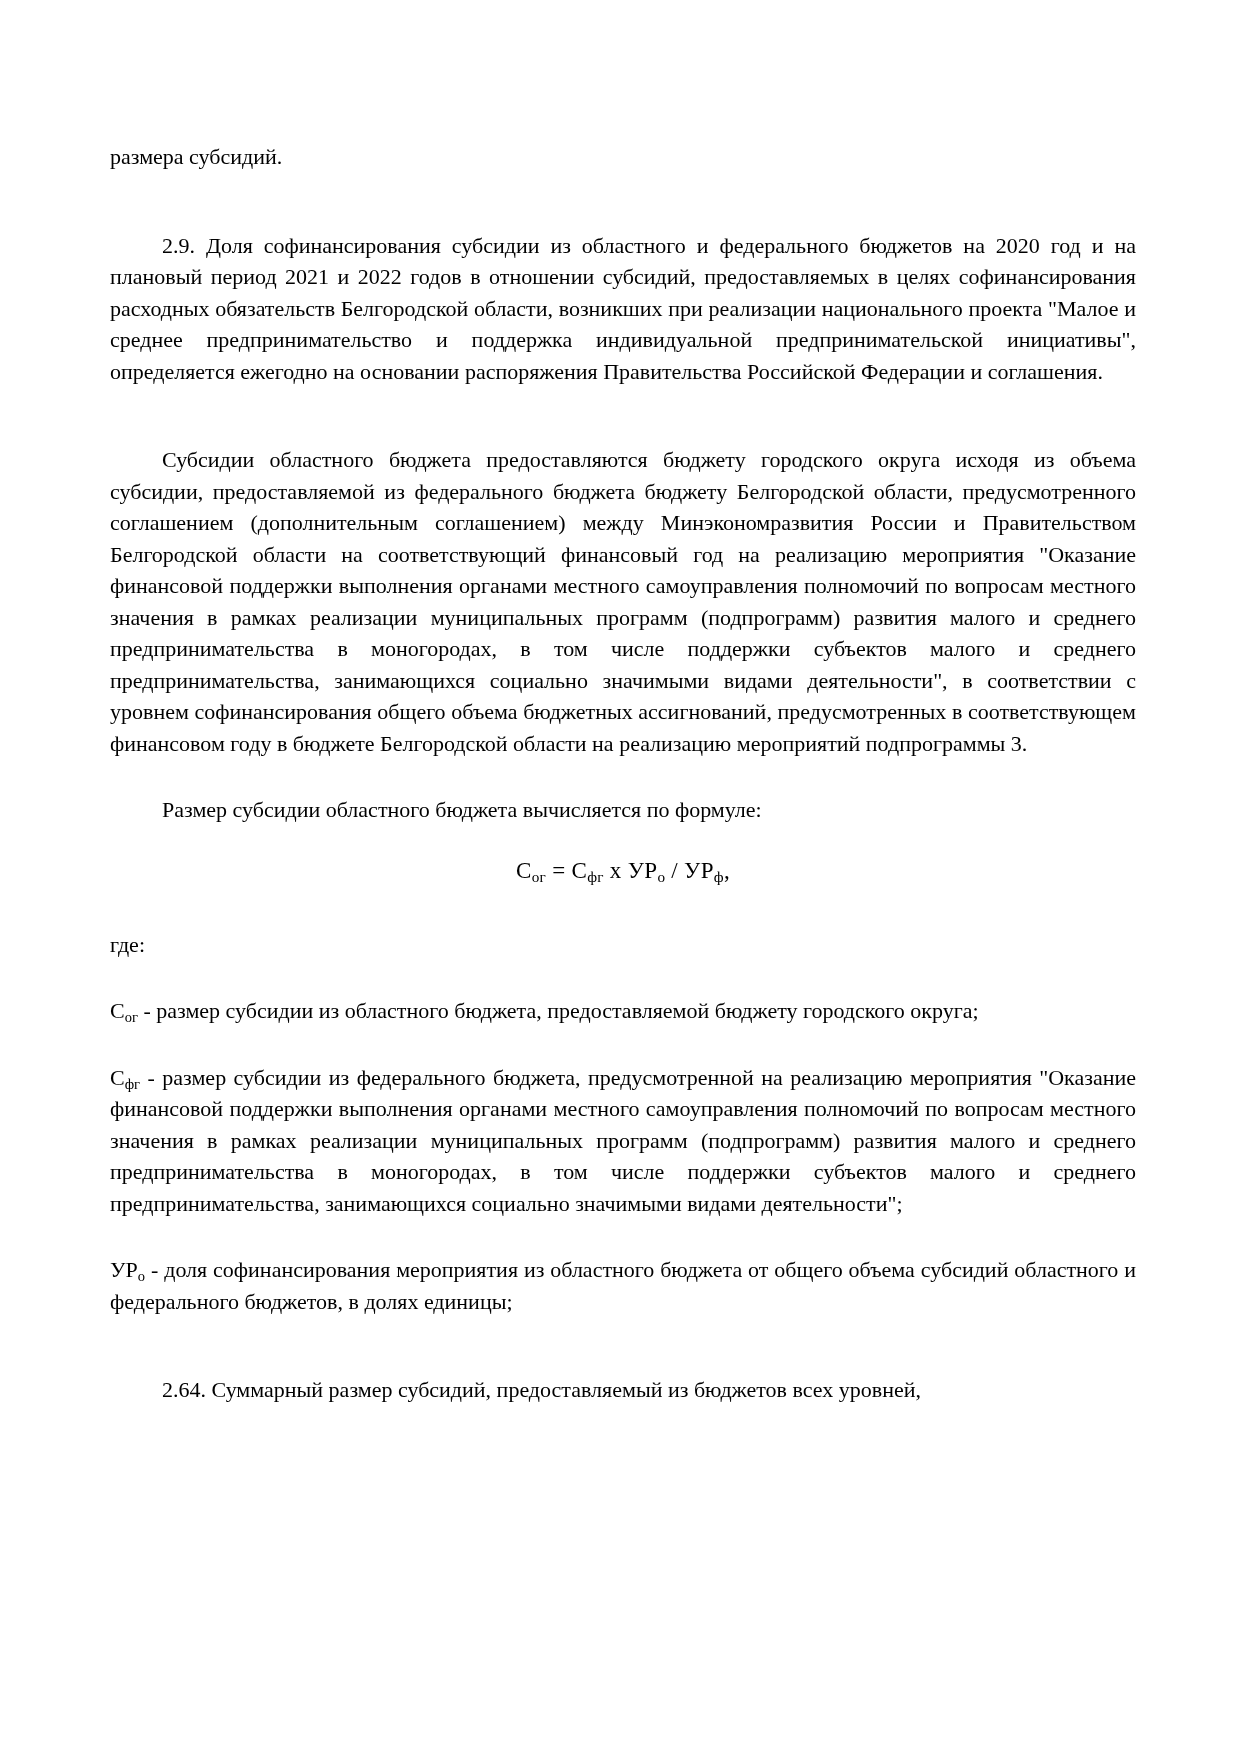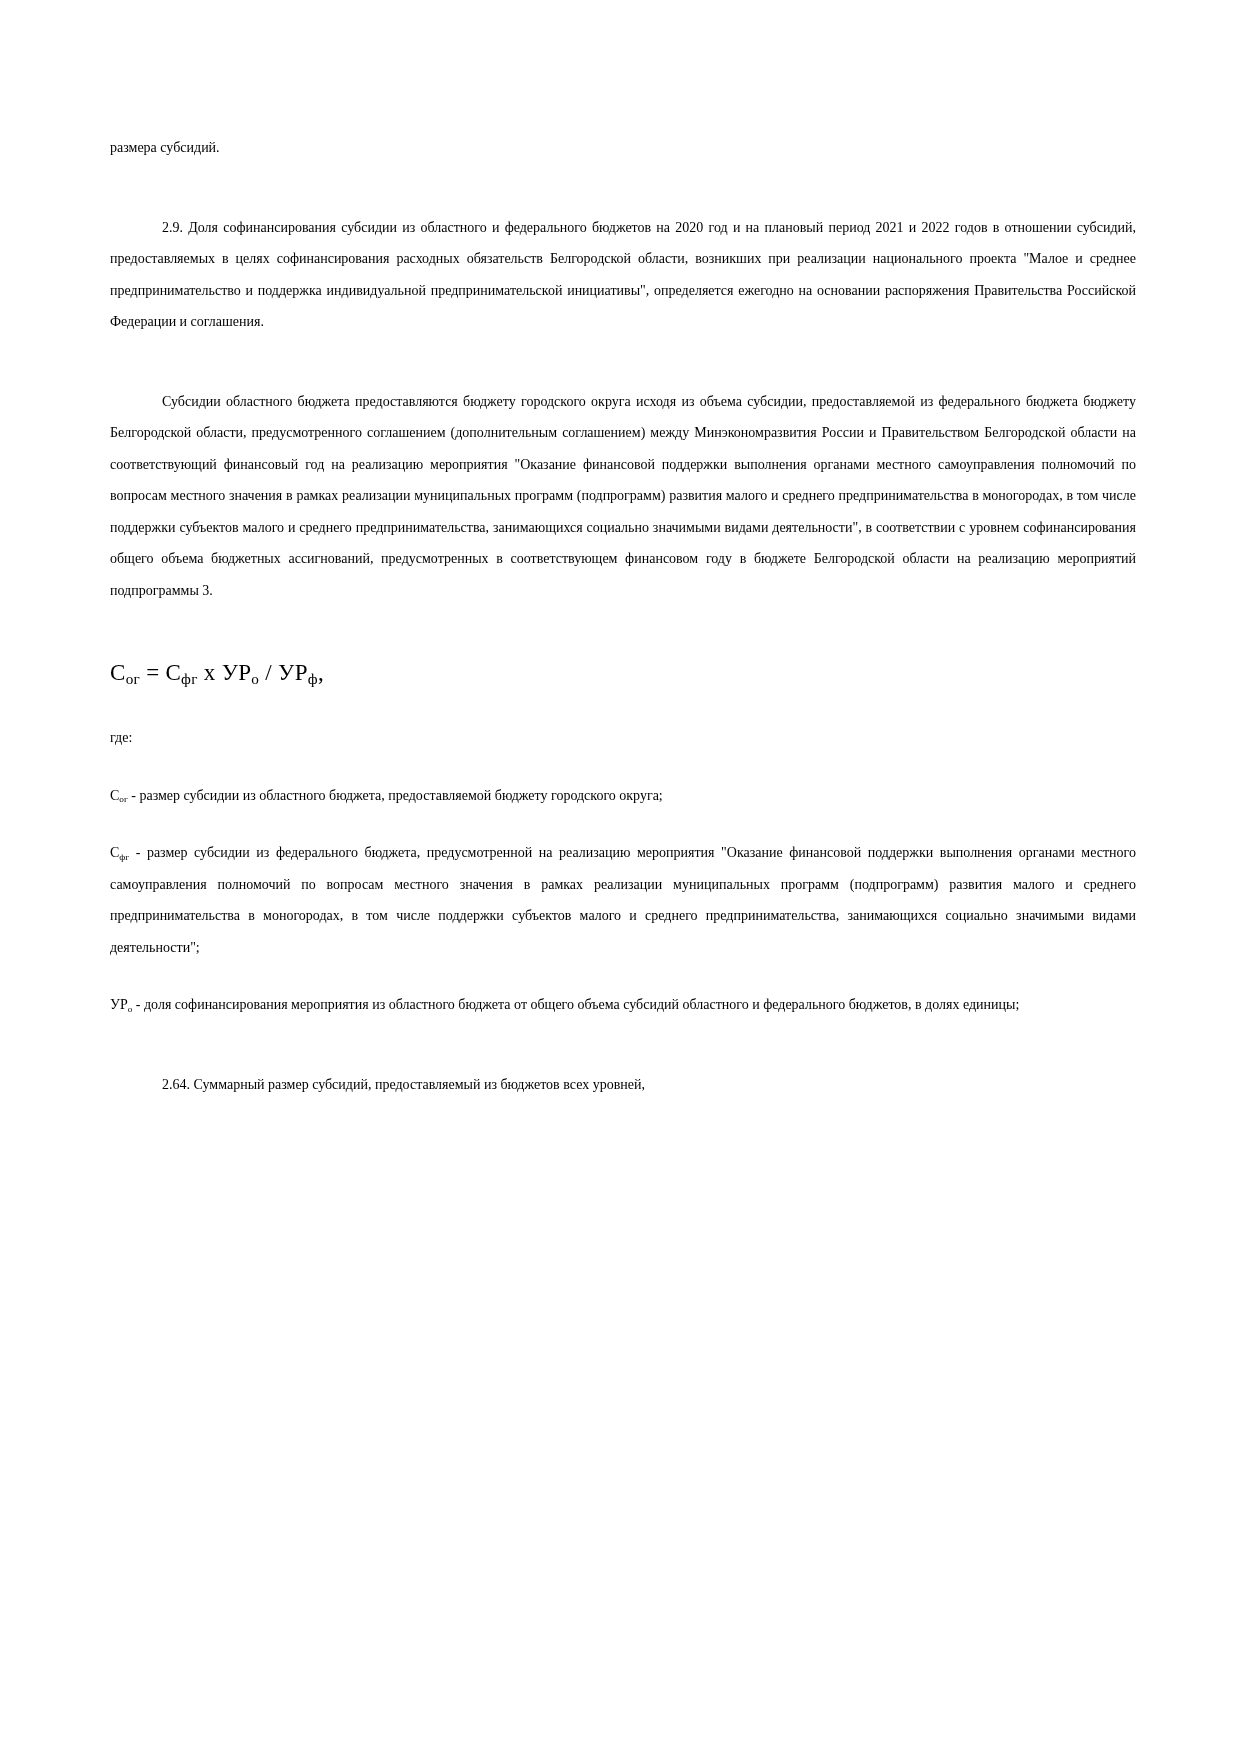--- a/index.html
+++ b/index.html
@@ -18,41 +18,41 @@
     font-family: "Liberation Serif", "DejaVu Serif", serif;
     color: #000000;
   }
   .content {
     position: absolute;
     left: 110px;
     top: 128px;
     width: 1026px;
   }
   p.para {
-    margin: 4px 0 0 0;
-    font-size: 14px;
+    margin: 13px 0 0 0;
+    font-size: 22px;
     line-height: 31.5px;
     text-align: justify;
     text-justify: inter-word;
     -webkit-hyphens: none;
     hyphens: none;
   }
   p.indent {
     text-indent: 52px;
   }
   p.noindent {
     text-indent: 0;
   }
   .gap-md { height: 22px; }
   .gap-lg { height: 28px; }
   .formula {
     margin: 0;
     font-size: 23px;
     line-height: 34px;
-    text-align: left;
+    text-align: center;
     text-indent: 0;
     letter-spacing: 0.3px;
   }
   sub {
     font-size: 0.66em;
     line-height: 0;
     vertical-align: baseline;
     position: relative;
     bottom: -0.28em;
   }
@@ -77,20 +77,21 @@
 
     <div class="gap-md"></div>
 
 
     <div class="gap-md"></div>
 
     <p class="para indent">Субсидии областного бюджета предоставляются бюджету городского округа исходя из объема субсидии, предоставляемой из федерального бюджета бюджету Белгородской области, предусмотренного соглашением (дополнительным соглашением) между Минэкономразвития России и Правительством Белгородской области на соответствующий финансовый год на реализацию мероприятия "Оказание финансовой поддержки выполнения органами местного самоуправления полномочий по вопросам местного значения в рамках реализации муниципальных программ (подпрограмм) развития малого и среднего предпринимательства в моногородах, в том числе поддержки субъектов малого и среднего предпринимательства, занимающихся социально значимыми видами деятельности", в соответствии с уровнем софинансирования общего объема бюджетных ассигнований, предусмотренных в соответствующем финансовом году в бюджете Белгородской области на реализацию мероприятий подпрограммы 3.</p>
 
     <div class="gap-md"></div>
 
+    <p class="para indent">Размер субсидии областного бюджета вычисляется по формуле:</p>
 
     <div class="gap-lg"></div>
 
     <p class="formula"><span class="term"><span>С</span><sub>ог</sub></span><span> = </span><span class="term"><span>С</span><sub>фг</sub></span><span> х </span><span class="term"><span>УР</span><sub>о</sub></span><span> / </span><span class="term"><span>УР</span><sub>ф</sub></span><span>,</span></p>
 
     <div class="gap-lg"></div>
 
     <p class="para noindent">где:</p>
 
     <div class="gap-md"></div>

